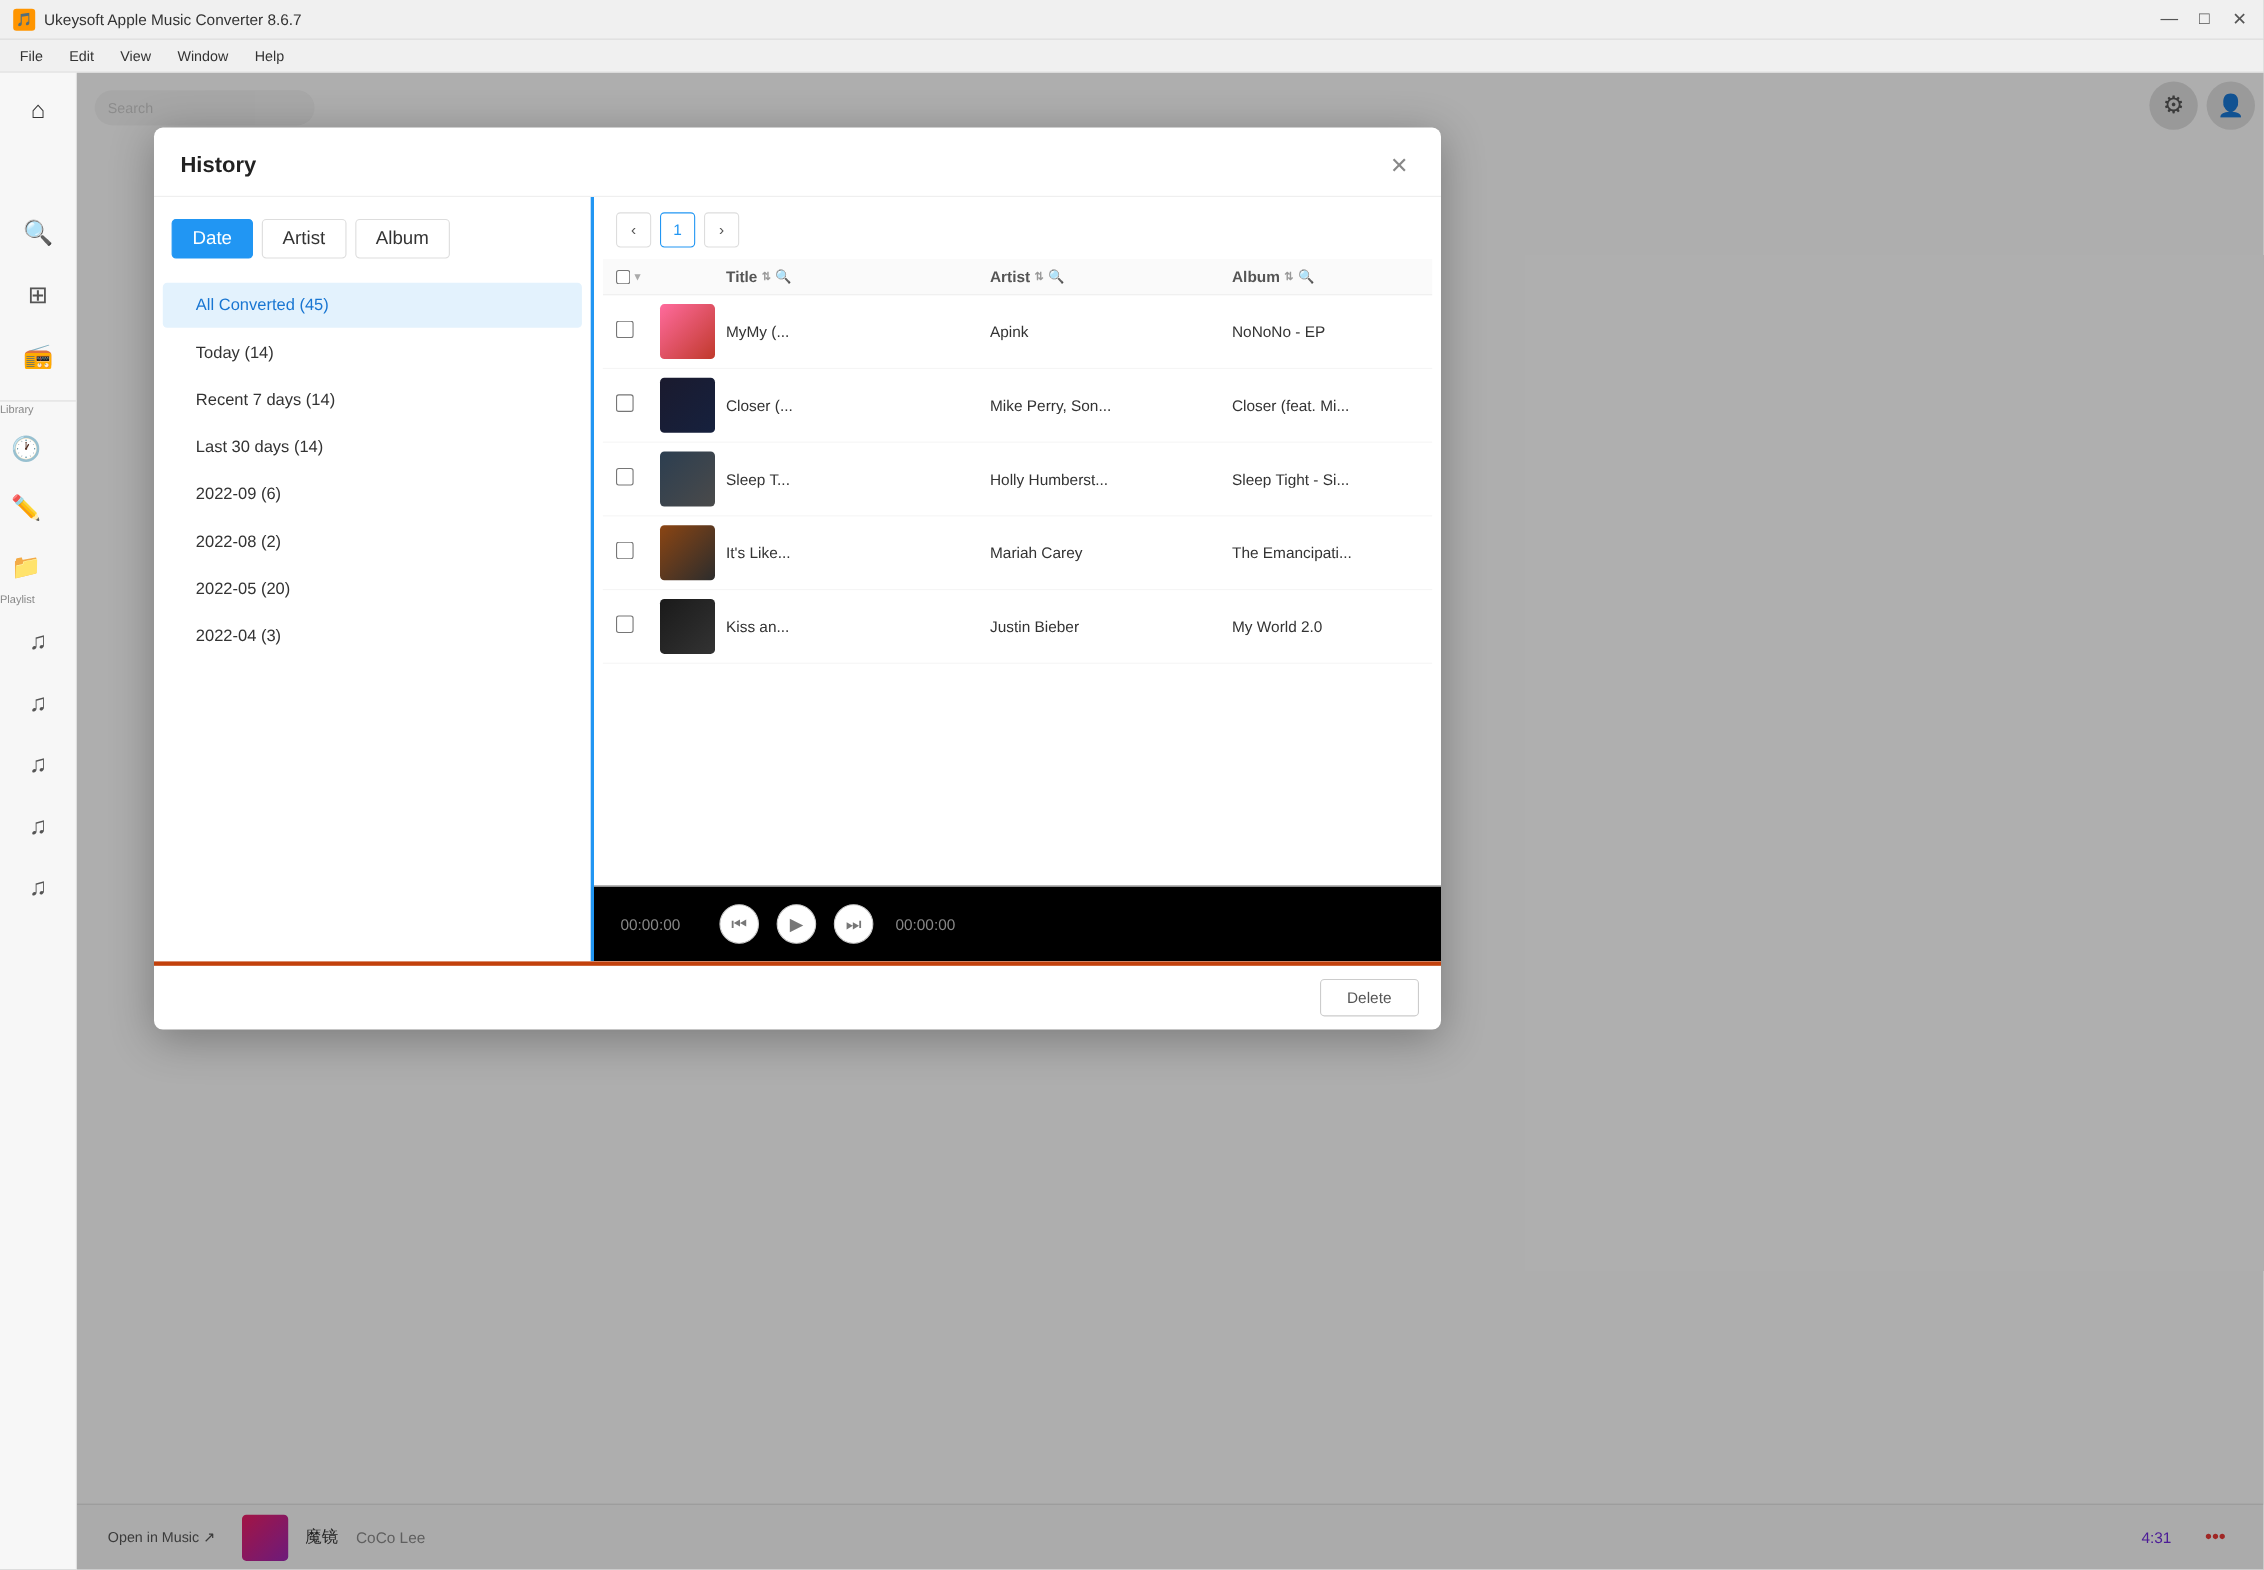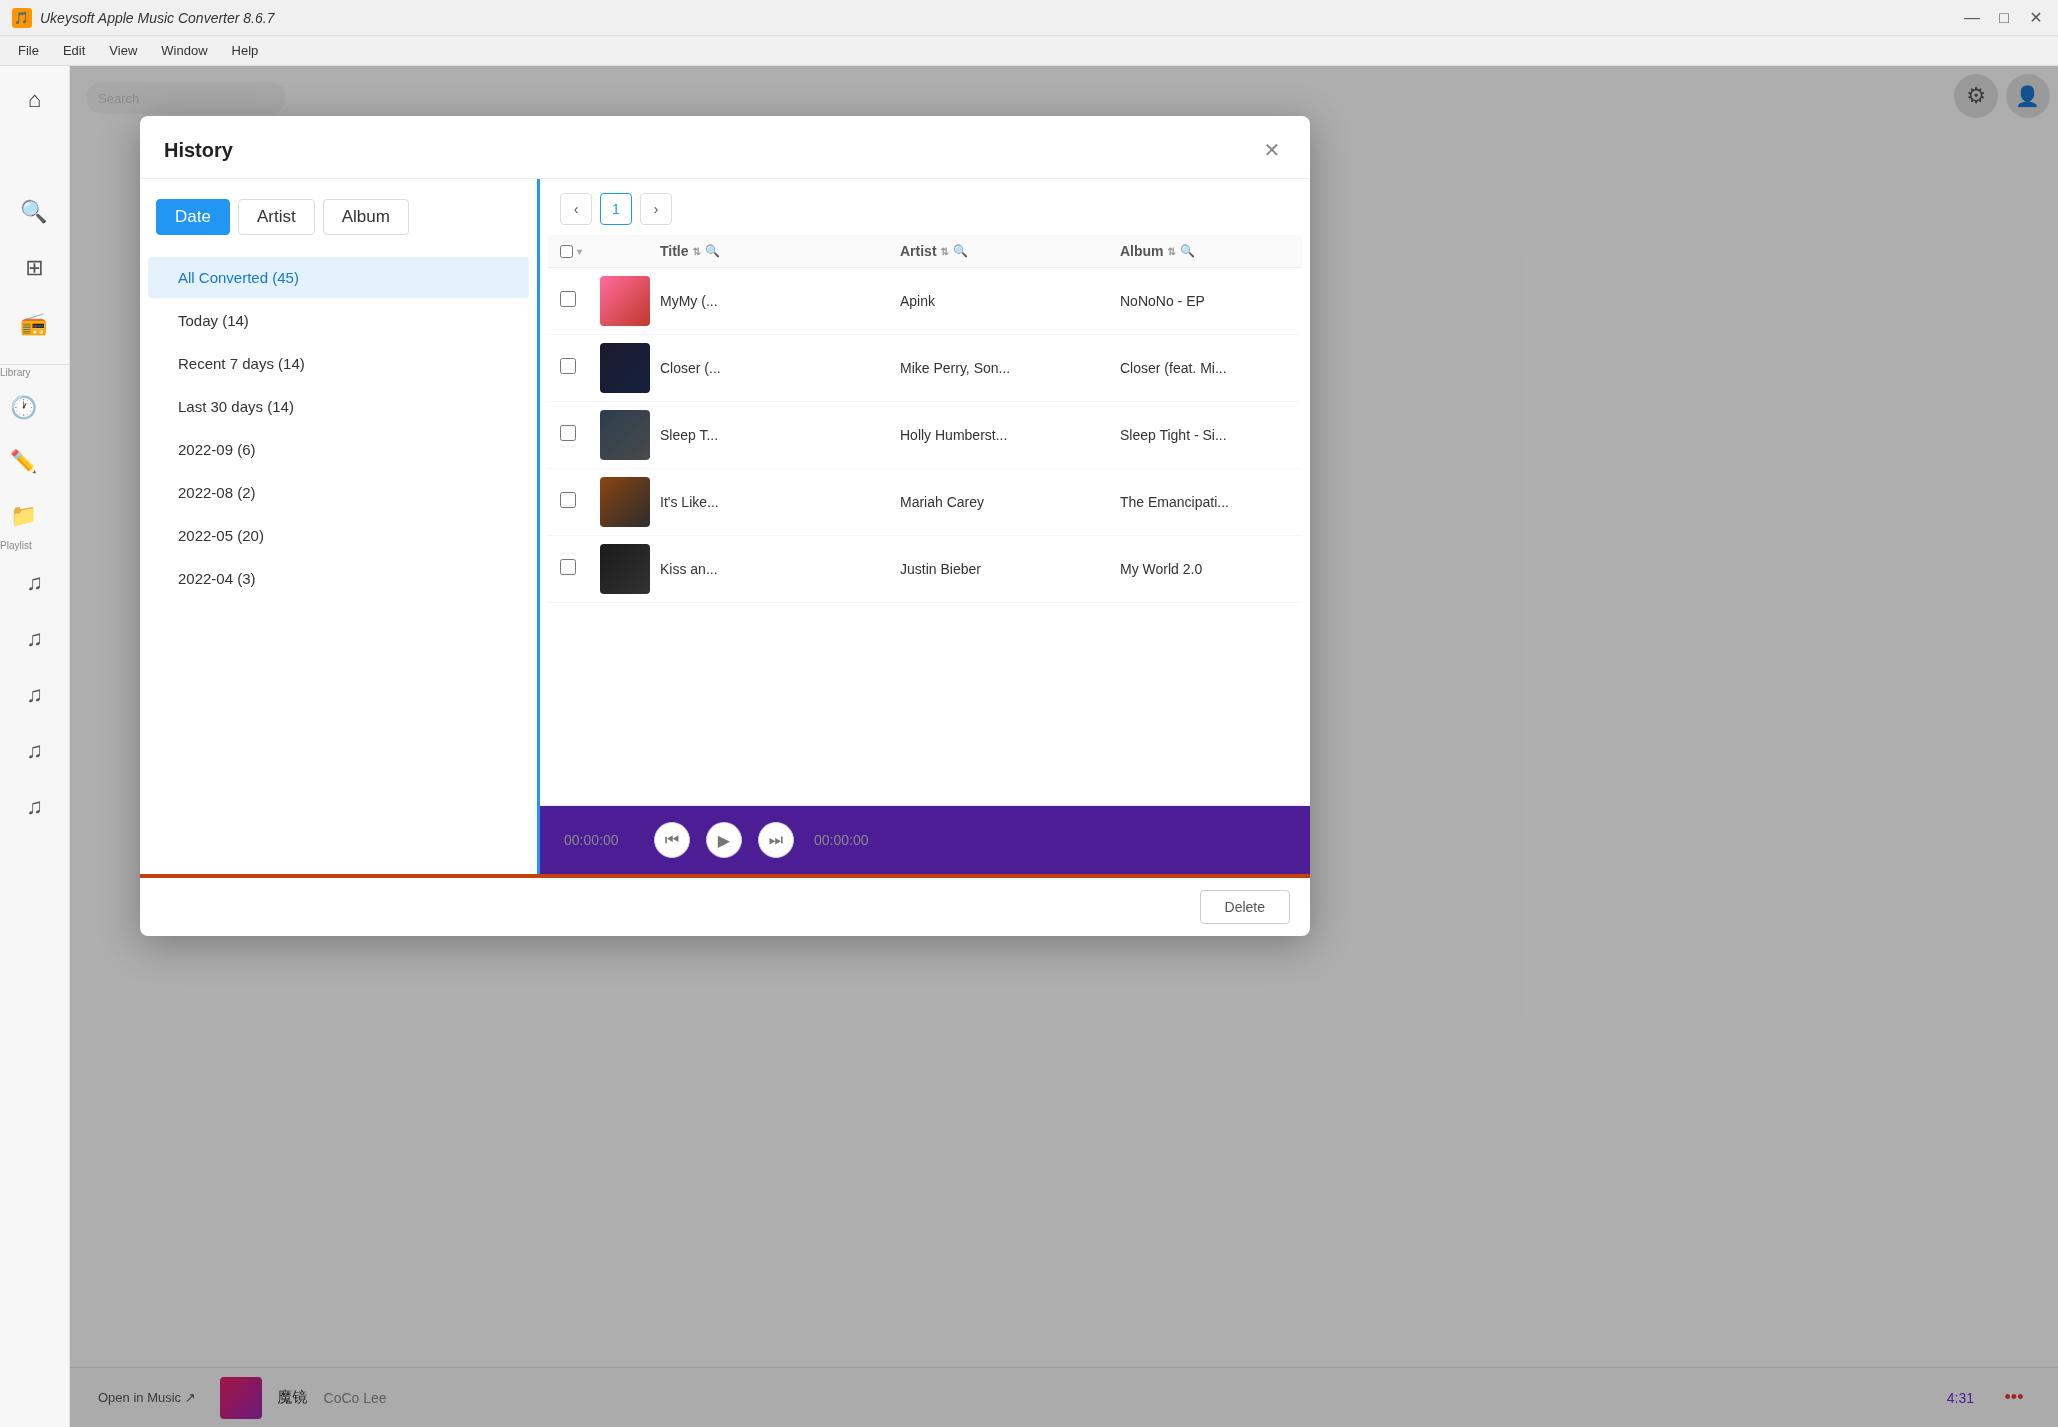--- a/index.html
+++ b/index.html
@@ -28,21 +28,20 @@
       margin-right: 8px;
       background: #ff9500;
       border-radius: 3px;
       display: flex; align-items: center; justify-content: center;
       font-size: 12px; color: white; font-weight: bold;
     }
     .title-bar-title {
       font-size: 14px;
       color: #333;
       flex: 1;
-      font-style: italic;
     }
     .title-bar-controls {
       display: flex;
       gap: 12px;
     }
     .title-bar-btn {
       width: 20px; height: 20px;
       border: none; background: transparent;
       cursor: pointer; font-size: 16px; color: #555;
       display: flex; align-items: center; justify-content: center;
@@ -330,21 +329,21 @@
       color: #333;
     }
 
     
     .player-bar {
       border-top: 1px solid #eee;
       padding: 16px 24px;
       display: flex;
       align-items: center;
       gap: 20px;
-      background: #4c1d95;
+      background: #000000;
     }
     .player-time {
       font-size: 14px;
       color: #888;
       min-width: 70px;
     }
     .player-controls {
       display: flex;
       gap: 16px;
       align-items: center;

